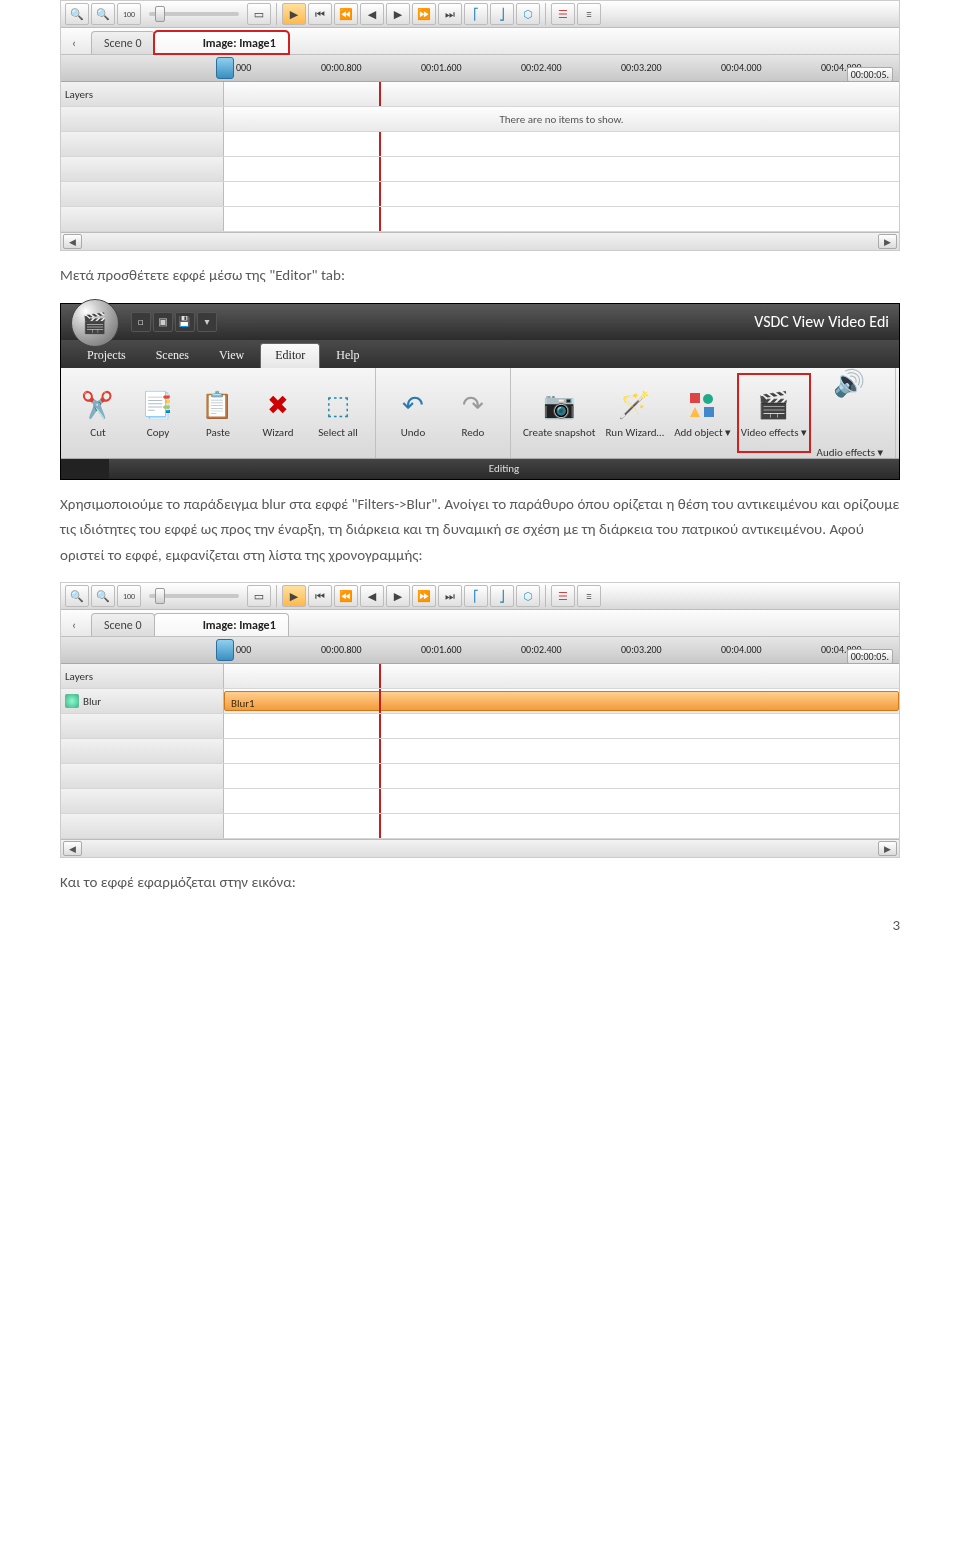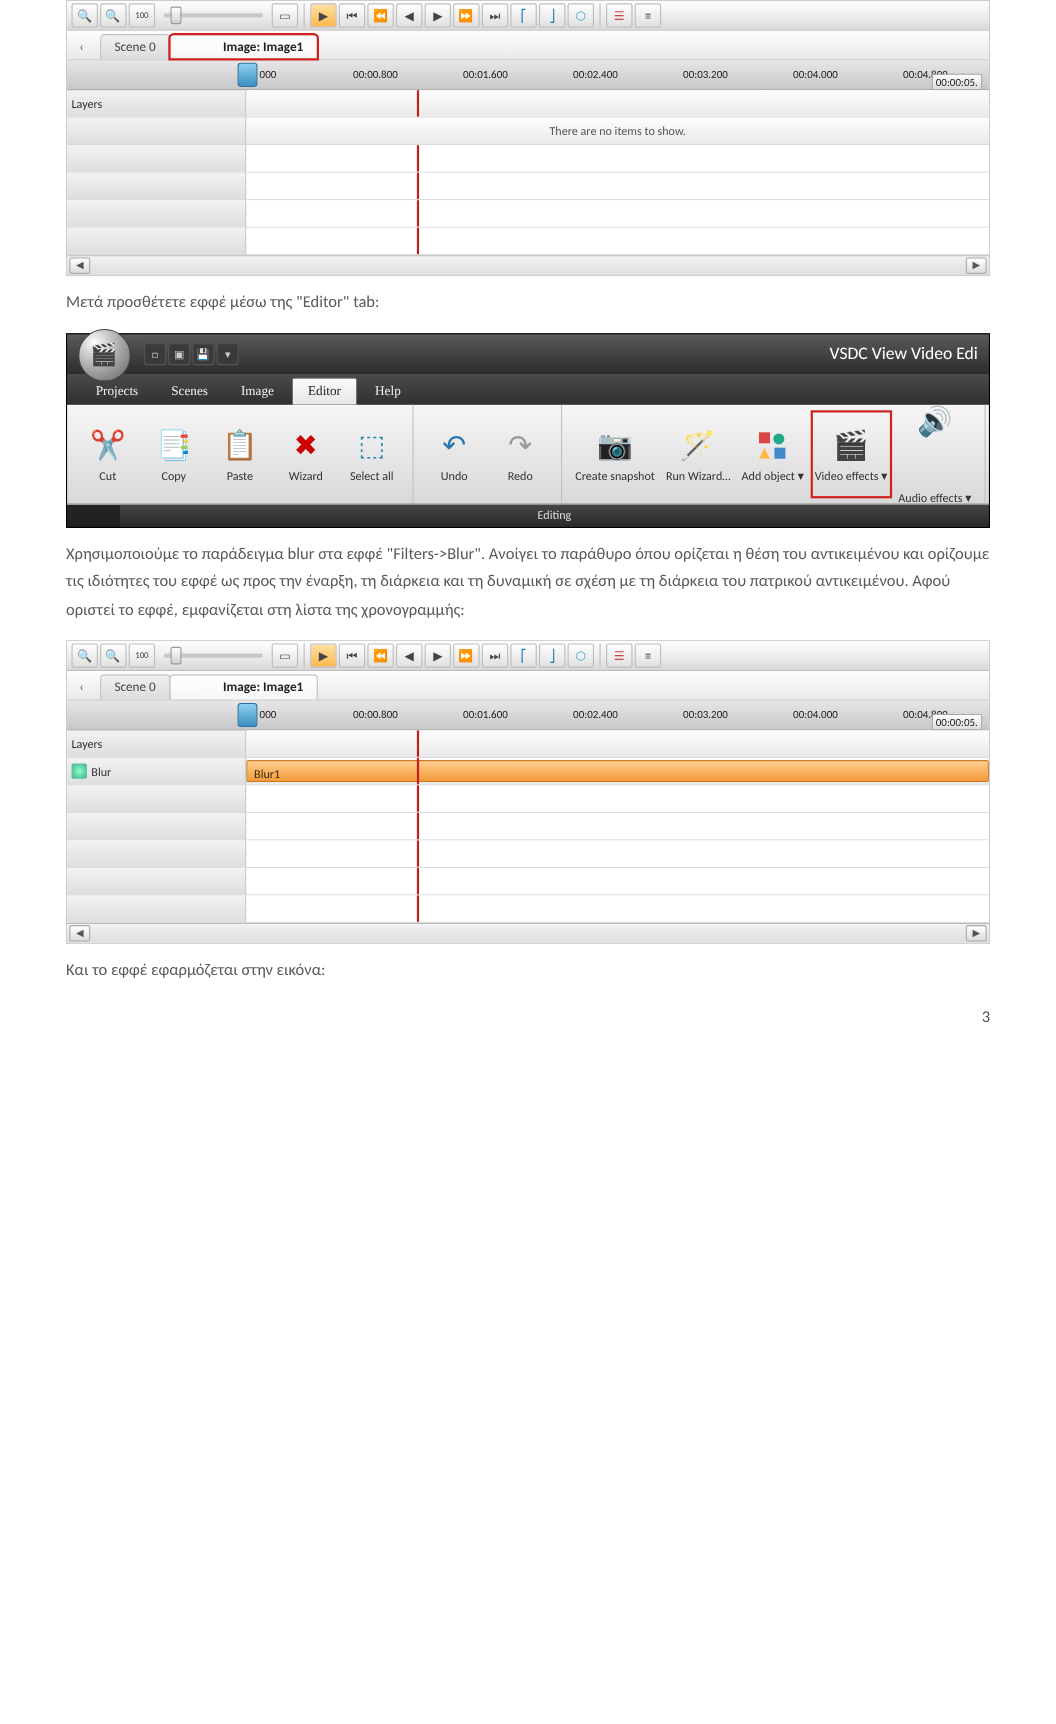--- a/index.html
+++ b/index.html
@@ -463,21 +463,21 @@
           <div class="qbtn">▣</div>
           <div class="qbtn">💾</div>
           <div class="qbtn">▾</div>
         </div>
       </div>
       <div class="apptitle">VSDC View Video Edi</div>
     </div>
     <div class="menutabs">
       <div class="mtab">Projects</div>
       <div class="mtab">Scenes</div>
-      <div class="mtab">Image</div>
+      <div class="mtab">View</div>
       <div class="mtab active">Editor</div>
       <div class="mtab">Help</div>
     </div>
     <div class="ribbon">
       <div class="rgroup">
         <div class="rbtn">
             <div class="ric">✂️</div>
             <span>Cut</span>
           </div>
         <div class="rbtn">

